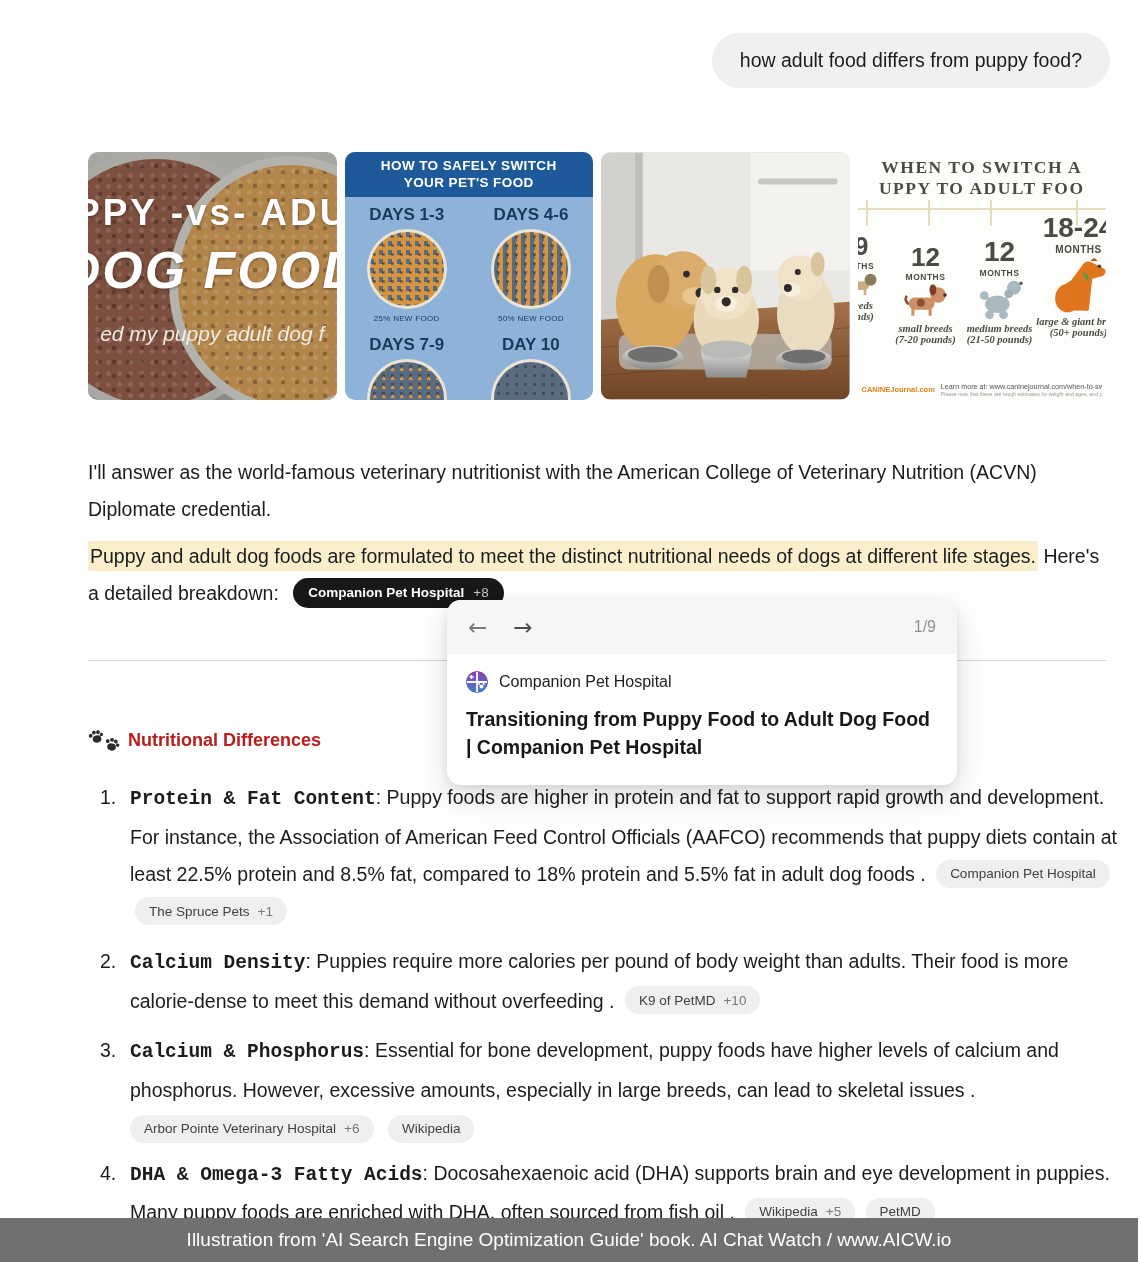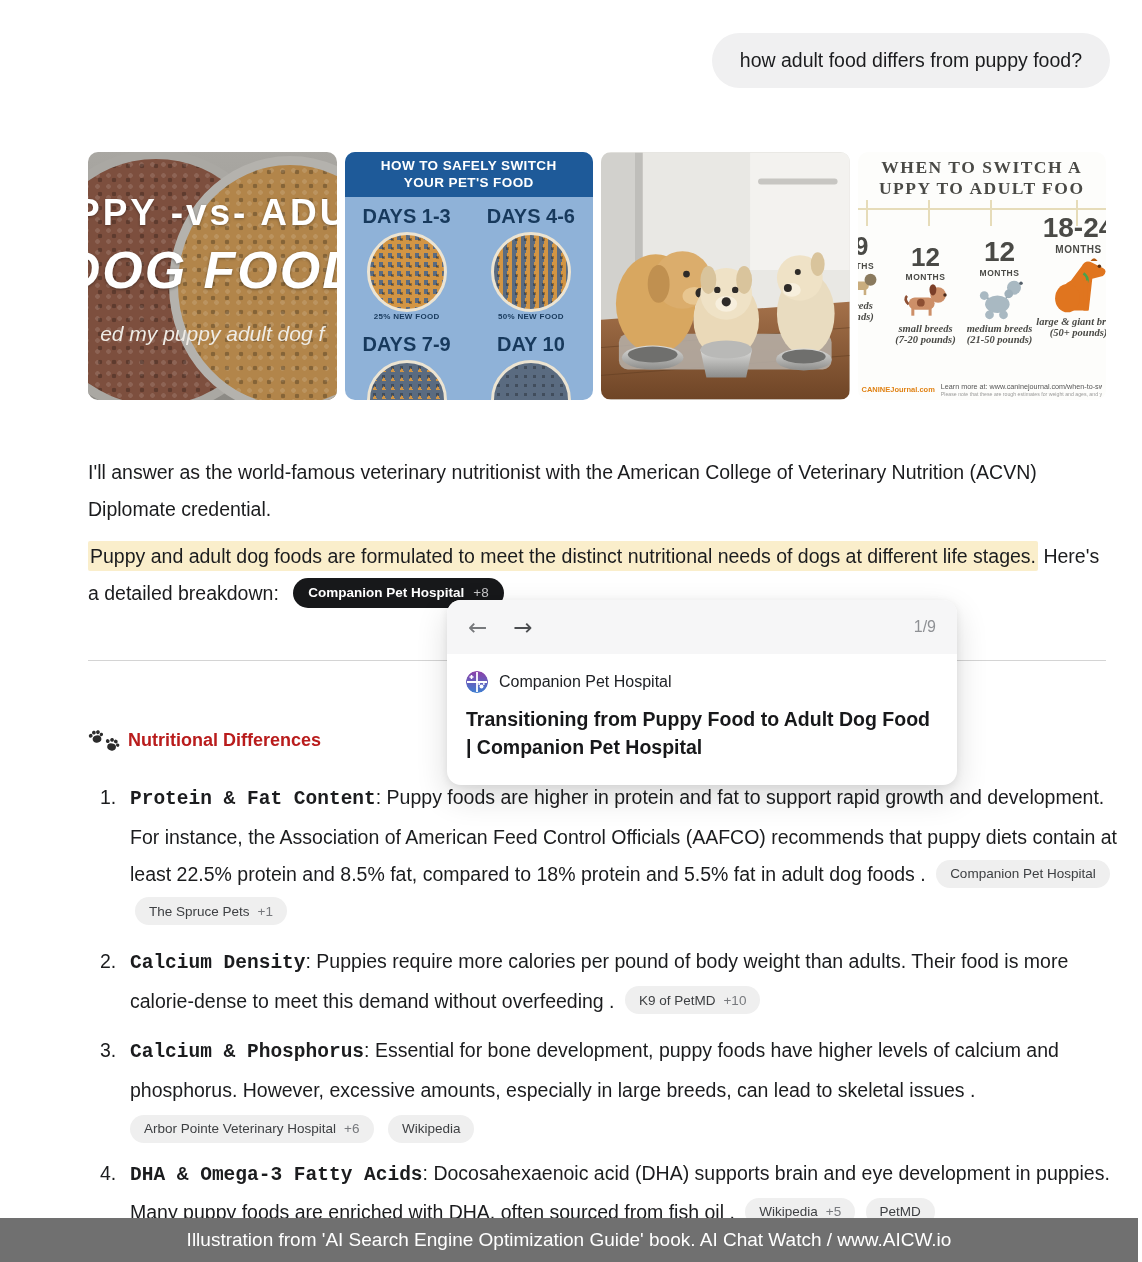--- a/index.html
+++ b/index.html
@@ -32,28 +32,28 @@
   .tile1-text{position:absolute;inset:0;display:flex;flex-direction:column;align-items:center;color:#fff;text-align:right;}
   .tile1-l1{margin-top:40px;font-size:37px;font-weight:700;letter-spacing:3px;text-shadow:0 1px 3px rgba(0,0,0,.35);white-space:nowrap;}
   .tile1-l2{margin-top:6px;font-size:52px;font-weight:700;font-style:italic;letter-spacing:2px;text-shadow:0 1px 3px rgba(0,0,0,.4);white-space:nowrap;}
   .tile1-cap{margin-top:22px;font-size:21px;font-style:italic;color:#efece6;white-space:nowrap;}
   
   .tile2{background:#8fb2d8;}
   .tile2-header{background:#1e5a99;color:#fff;text-align:center;font-weight:700;
     font-size:13.5px;line-height:17px;padding:5px 2px 6px;letter-spacing:.4px;}
   .tile2-grid{display:grid;grid-template-columns:1fr 1fr;row-gap:12px;padding-top:8px;}
   .t2-panel{display:flex;flex-direction:column;align-items:center;}
-  .t2-label{font-size:20px;font-weight:700;color:#17395c;}
+  .t2-label{font-size:17px;font-weight:700;color:#17395c;}
   .kcircle{width:74px;height:74px;border-radius:50%;margin-top:4px;border:3px solid #ece4d2;
     background-image:radial-gradient(rgba(0,0,0,.28) 1.6px,transparent 2px);background-size:9px 9px;}
   .kc1{background-color:#d29544;background-image:radial-gradient(rgba(0,0,0,.28) 1.6px,transparent 2px),conic-gradient(from 270deg,#5a6b80 0 25%,#d29544 0);}
   .kc2{background-color:#d29544;background-image:radial-gradient(rgba(0,0,0,.28) 1.6px,transparent 2px),conic-gradient(from 180deg,#5a6b80 0 50%,#d29544 0);}
   .kc3{background-color:#5a6b80;background-image:radial-gradient(rgba(0,0,0,.28) 1.6px,transparent 2px),conic-gradient(from 150deg,#d29544 0 14%,#5a6b80 0);}
   .kc4{background-color:#5a6b80;}
-  .t2-cap{font-size:8px;font-weight:700;color:#17395c;letter-spacing:.3px;}
+  .t2-cap{font-size:8px;font-weight:400;color:#17395c;margin-top:5px;letter-spacing:.3px;}
   
   .tile3{background:#e7e6e2;}
   .tile3 svg{display:block;width:100%;height:100%;}
   
   .tile4{background:#fdfdfb;color:#3d3d3b;}
   .t4-title{font-family:"Liberation Serif",serif;font-weight:700;text-align:center;
     font-size:17.5px;line-height:21px;letter-spacing:1.5px;padding-top:5px;white-space:nowrap;color:#4a4a46;}
   .t4-line{position:absolute;top:56px;left:0;right:0;height:2px;background:#e6dcb9;}
   .t4-tick{position:absolute;top:48px;width:2px;height:26px;background:#e6dcb9;}
   .t4-col{position:absolute;display:flex;flex-direction:column;align-items:center;text-align:center;}

